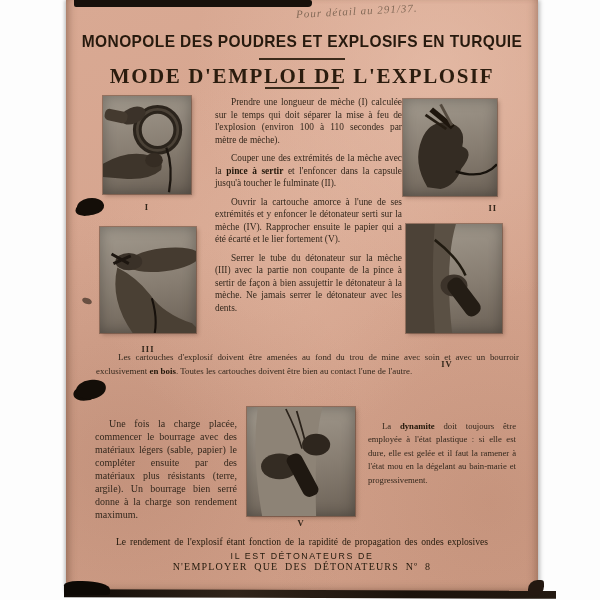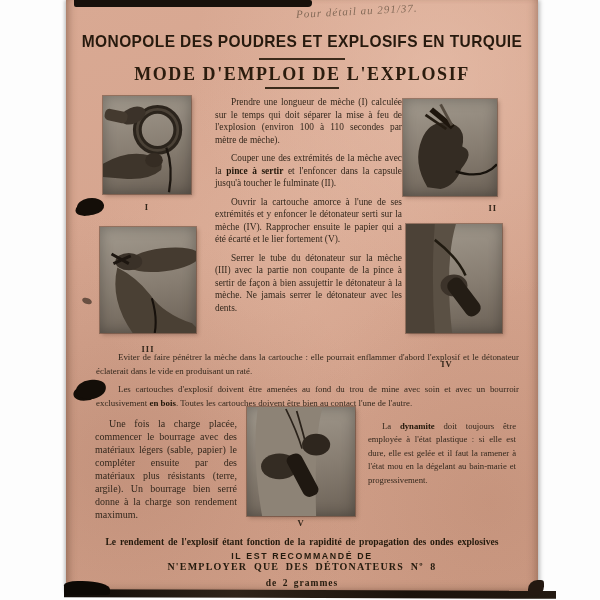--- a/index.html
+++ b/index.html
@@ -45,21 +45,21 @@
   .doc-title {
     position:absolute; left:66px; top:33px; width:472px; text-align:center;
     font-family:"Liberation Sans", sans-serif; font-weight:bold;
     font-size:15.5px; letter-spacing:.4px; color:#271a0e;
     transform:scaleY(1.08);
   }
   .rule { position:absolute; height:2px; background:#3c2b1b; }
   .rule1 { left:259px; top:58px; width:86px; }
   .doc-subtitle {
     position:absolute; left:66px; top:64px; width:472px; text-align:center;
-    font-weight:bold; font-size:18px; letter-spacing:1.6px; color:#2b1c0e;
+    font-weight:bold; font-size:21px; letter-spacing:1.6px; color:#2b1c0e;
   }
   .rule2 { left:265px; top:87px; width:74px; }
   
   .photo {
     position:absolute; overflow:hidden;
     box-shadow: 0 0 0 1px rgba(70,50,38,.45), 2px 2px 4px rgba(60,35,25,.3), inset 0 0 14px rgba(0,0,0,.3);
     background:linear-gradient(170deg,#a29a8e 0%, #877d71 55%, #6b6156 100%);
   }
   .photo svg { display:block; width:100%; height:100%; }
   .fig-label {
@@ -72,21 +72,21 @@
   .txt b, .wide b, .col b { color:#211609; }
   .steps-col { left:215px; top:96px; width:187px; font-size:9.4px; line-height:12.5px; }
   .wide  { position:absolute; color:#34281d; text-align:justify; font-size:8.9px; line-height:14px; }
   .wide p { margin:0 0 4px 0; text-indent:22px; }
   .notes-wide { left:96px; top:350px; width:423px; }
   .col { position:absolute; color:#34281d; text-align:justify; }
   .col p { margin:0; text-indent:14px; }
   .col-left  { left:95px;  top:417px; width:142px; font-size:10px; line-height:13px; }
   .col-right { left:368px; top:420px; width:148px; font-size:8.7px; line-height:13.4px; }
   
-  .foot { position:absolute; left:72px; width:460px; text-align:center; color:#241a0d; font-weight:bold; }
+  .foot { position:absolute; left:72px; width:460px; text-align:center; color:#241a0d; font-weight:normal; }
   .foot1 { top:536px; font-size:9.6px; word-spacing:1.5px; }
   .foot2 { top:551px; font-family:"Liberation Sans", sans-serif; font-size:8.8px; letter-spacing:1.6px; }
   .foot3 { top:561px; font-size:10px; letter-spacing:1.2px; word-spacing:3px; }
   .foot4 { top:578px; font-size:9.5px; letter-spacing:1px; word-spacing:2px; }
 </style>
 </head>
 <body>
 
 <div class="stage">
 
@@ -153,21 +153,20 @@
   <div class="fig-label" style="left:399px; top:337px; width:96px;margin-top:22px;">IV</div>
 
   <div class="txt steps-col">
     <p><span>Prendre une longueur de mèche (I) calculée sur le temps qui doit séparer la mise à feu de l'explosion (environ 100 à 110 secondes par mètre de mèche).</span></p>
     <p><span>Couper une des extrémités de la mèche avec la </span><b>pince à sertir</b><span> et l'enfoncer dans la capsule jusqu'à toucher le fulminate (II).</span></p>
     <p><span>Ouvrir la cartouche amorce à l'une de ses extrémités et y enfoncer le détonateur serti sur la mèche (IV). Rapprocher ensuite le papier qui a été écarté et le lier fortement (V).</span></p>
     <p><span>Serrer le tube du détonateur sur la mèche (III) avec la partie non coupante de la pince à sertir de façon à bien assujettir le détonateur à la mèche. Ne jamais serrer le détonateur avec les dents.</span></p>
   </div>
 
   <div class="wide notes-wide">
-    <p><span>Eviter de faire pénétrer la mèche dans la cartouche : elle pourrait enflammer d'abord l'explosif et le détonateur éclaterait dans le vide en produisant un raté.</span></p>
     <p><span>Les cartouches d'explosif doivent être amenées au fond du trou de mine avec soin et avec un bourroir exclusivement </span><b>en bois</b><span>. Toutes les cartouches doivent être bien au contact l'une de l'autre.</span></p>
   </div>
 
   <div class="col col-left">
     <p><span>Une fois la charge placée, commencer le bourrage avec des matériaux légers (sable, papier) le compléter ensuite par des matériaux plus résistants (terre, argile). Un bourrage bien serré donne à la charge son rendement maximum.</span></p>
   </div>
 
   <div class="photo" style="left:247px; top:407px; width:108px; height:109px;" aria-label="hands tying the cartridge paper tightly around the fuse">
     <svg viewBox="0 0 100 110" preserveAspectRatio="none">
       <path d="M10,0 L70,0 Q62,30 64,110 L14,110 Q4,50 10,0 Z" fill="#8d8376"></path>
@@ -177,17 +176,16 @@
       <rect x="44" y="46" width="15" height="46" rx="6" fill="#1f1811" transform="rotate(-26 51 69)"></rect>
     </svg>
   </div>
   <div class="fig-label" style="left:247px; top:518px; width:108px;">V</div>
 
   <div class="col col-right">
     <p><span>La </span><b>dynamite</b><span> doit toujours être employée à l'état plastique : si elle est dure, elle est gelée et il faut la ramener à l'état mou en la dégelant au bain-marie et progressivement.</span></p>
   </div>
 
   <div class="foot foot1">Le rendement de l'explosif étant fonction de la rapidité de propagation des ondes explosives</div>
-  <div class="foot foot2">IL EST RECOMMANDÉ DE</div>
+  <div class="foot foot2">IL EST DÉTONATEURS DE</div>
   <div class="foot foot3">N'EMPLOYER QUE DES DÉTONATEURS Nº 8</div>
-  <div class="foot foot4">de 2 grammes</div>
 
 </div>
 
 </body></html>

